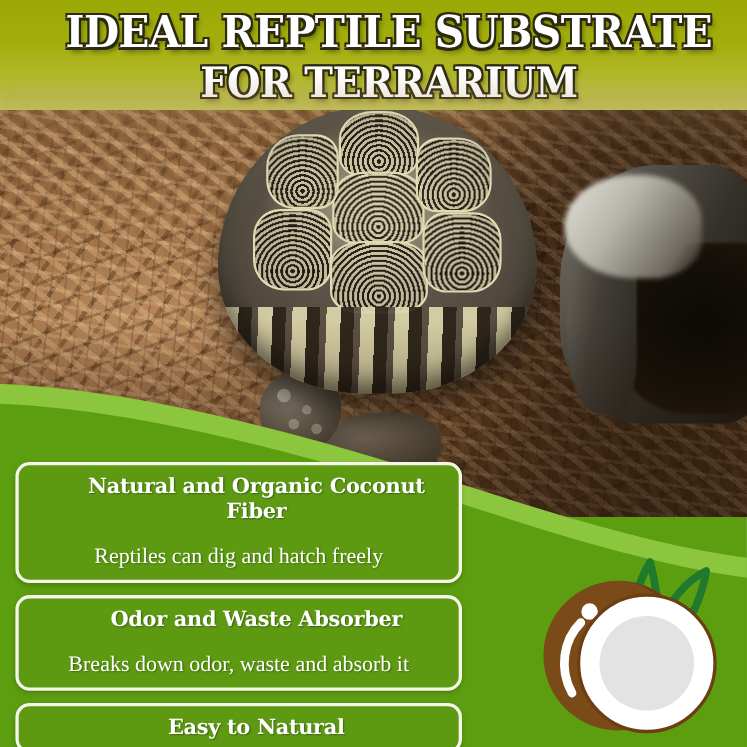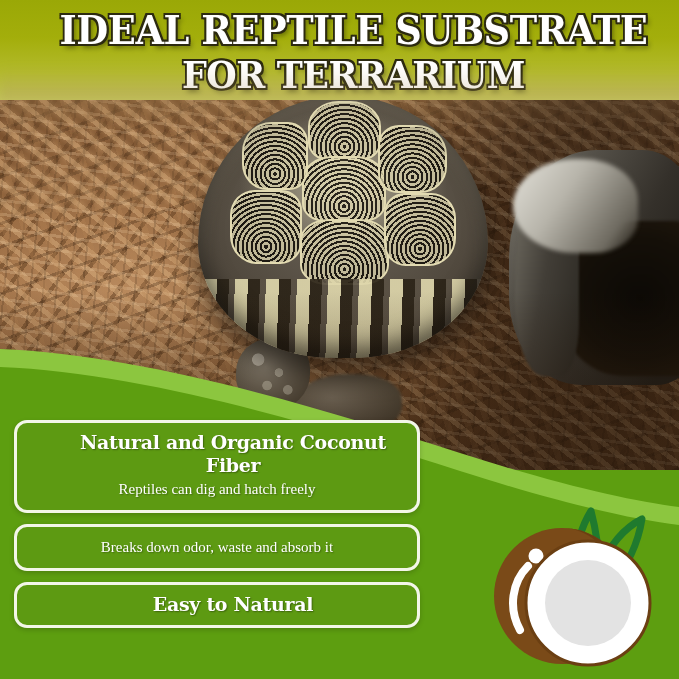--- a/index.html
+++ b/index.html
@@ -277,24 +277,24 @@
     font-weight: bold;
     font-size: 19px;
     line-height: 23px;
     color: #ffffff;
     letter-spacing: -0.3px;
     text-shadow: 1px 1px 1.5px rgba(0,0,0,0.35);
     margin-left: 32px;
   }
   .fbox .fdesc {
     font-family: "Liberation Serif", "DejaVu Serif", serif;
-    font-size: 15px;
+    font-size: 20px;
     line-height: 24px;
     color: #ffffff;
-    margin-top: 0;
+    margin-top: 17px;
     text-shadow: 1px 1px 1.5px rgba(0,0,0,0.30);
   }
 
   
   .coconut {
     position: absolute;
     left: 460px;
     top: 478px;
     width: 219px;
     height: 201px;
@@ -355,20 +355,21 @@
   </div>
 
   <div class="features">
 
     <div class="fbox">
       <div class="ftitle">Natural and Organic Coconut Fiber</div>
       <div class="fdesc">Reptiles can dig and hatch freely</div>
     </div>
 
     <div class="fbox">
+      <div class="ftitle">Odor and Waste Absorber</div>
       <div class="fdesc">Breaks down odor, waste and absorb it</div>
     </div>
 
     <div class="fbox">
       <div class="ftitle">Easy to Natural</div>
     </div>
 
   </div>
 
   <svg class="coconut" viewBox="0 0 219 201">

